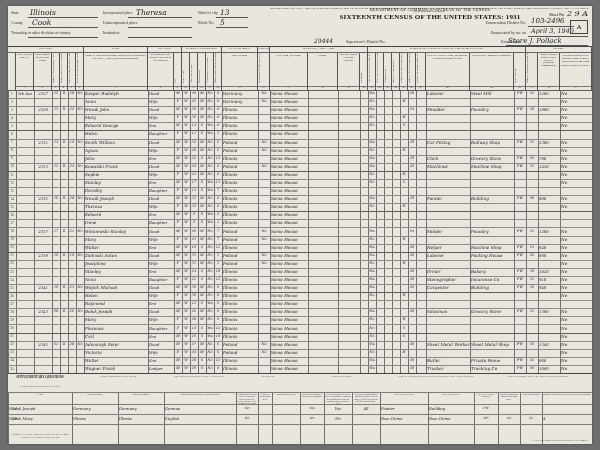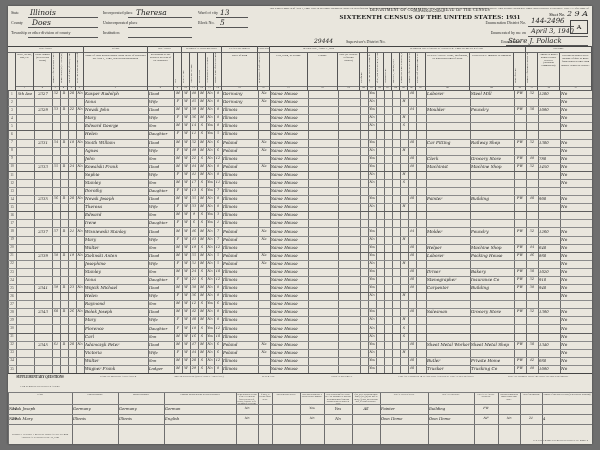--- a/index.html
+++ b/index.html
@@ -69,21 +69,21 @@
     <div id="hdrTitleBox">
       <div class="t1">DEPARTMENT OF COMMERCE--BUREAU OF THE CENSUS</div>
       <div class="t2">SIXTEENTH CENSUS OF THE UNITED STATES: 1931</div>
     </div>
 
     <div class="lbl" style="left:3px;top:4px;">State</div>
     <div class="val hand" style="left:22px;top:2px;">Illinois</div>
     <div class="line" style="left:20px;top:11px;width:70px;"></div>
 
     <div class="lbl" style="left:3px;top:14px;">County</div>
-    <div class="val hand" style="left:24px;top:12px;">Does</div>
+    <div class="val hand" style="left:24px;top:12px;">Cook</div>
     <div class="line" style="left:20px;top:21px;width:70px;"></div>
 
     <div class="lbl" style="left:3px;top:24px;">Township or other division of county</div>
     <div class="line" style="left:20px;top:31px;width:70px;"></div>
 
     <div class="lbl" style="left:95px;top:4px;">Incorporated place</div>
     <div class="val hand" style="left:128px;top:2px;">Theresa</div>
     <div class="line" style="left:120px;top:11px;width:64px;"></div>
 
     <div class="lbl" style="left:95px;top:14px;">Unincorporated place</div>
@@ -94,21 +94,21 @@
 
     <div class="lbl" style="left:190px;top:4px;">Ward of city</div>
     <div class="val hand" style="left:212px;top:2px;">13</div>
     <div class="line" style="left:208px;top:11px;width:32px;"></div>
 
     <div class="lbl" style="left:190px;top:14px;">Block No.</div>
     <div class="val hand" style="left:212px;top:12px;">5</div>
     <div class="line" style="left:208px;top:21px;width:32px;"></div>
 
     <div class="lbl" style="left:470px;top:14px;text-align:right;width:48px;">Enumeration District No.</div>
-    <div class="val hand" style="left:523px;top:11px;font-size:7px;">144-2496</div>
+    <div class="val hand" style="left:523px;top:11px;font-size:7px;">103-2496</div>
     <div class="line" style="left:520px;top:20px;width:46px;"></div>
 
     <div class="lbl" style="left:440px;top:24px;text-align:right;width:78px;">Enumerated by me on</div>
     <div class="val hand" style="left:523px;top:21px;font-size:6.5px;">April 3, 1940</div>
     <div class="line" style="left:520px;top:30px;width:60px;"></div>
 
     <div class="lbl" style="left:452px;top:33px;text-align:right;width:60px;">Enumerator</div>
     <div class="val hand" style="left:500px;top:31px;font-size:7px;">Store J. Pollack</div>
     <div class="line" style="left:498px;top:39px;width:82px;"></div>
 

